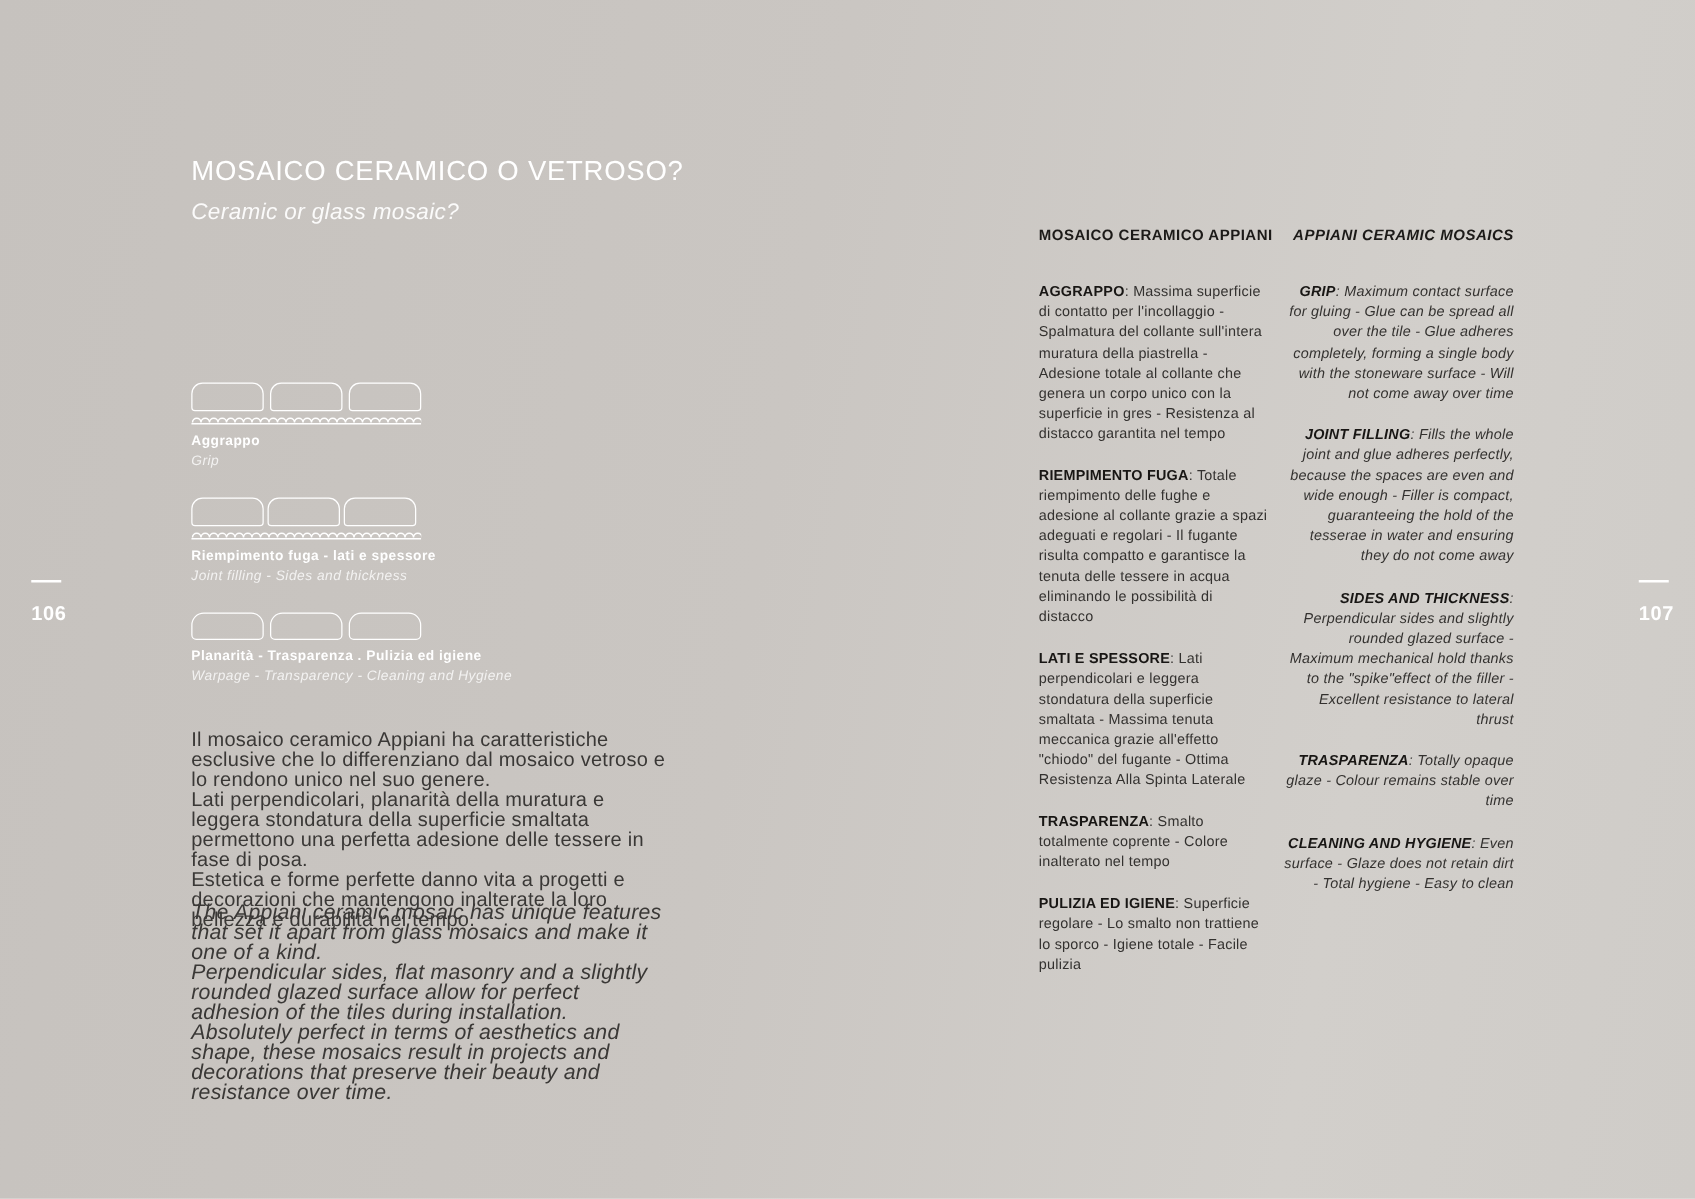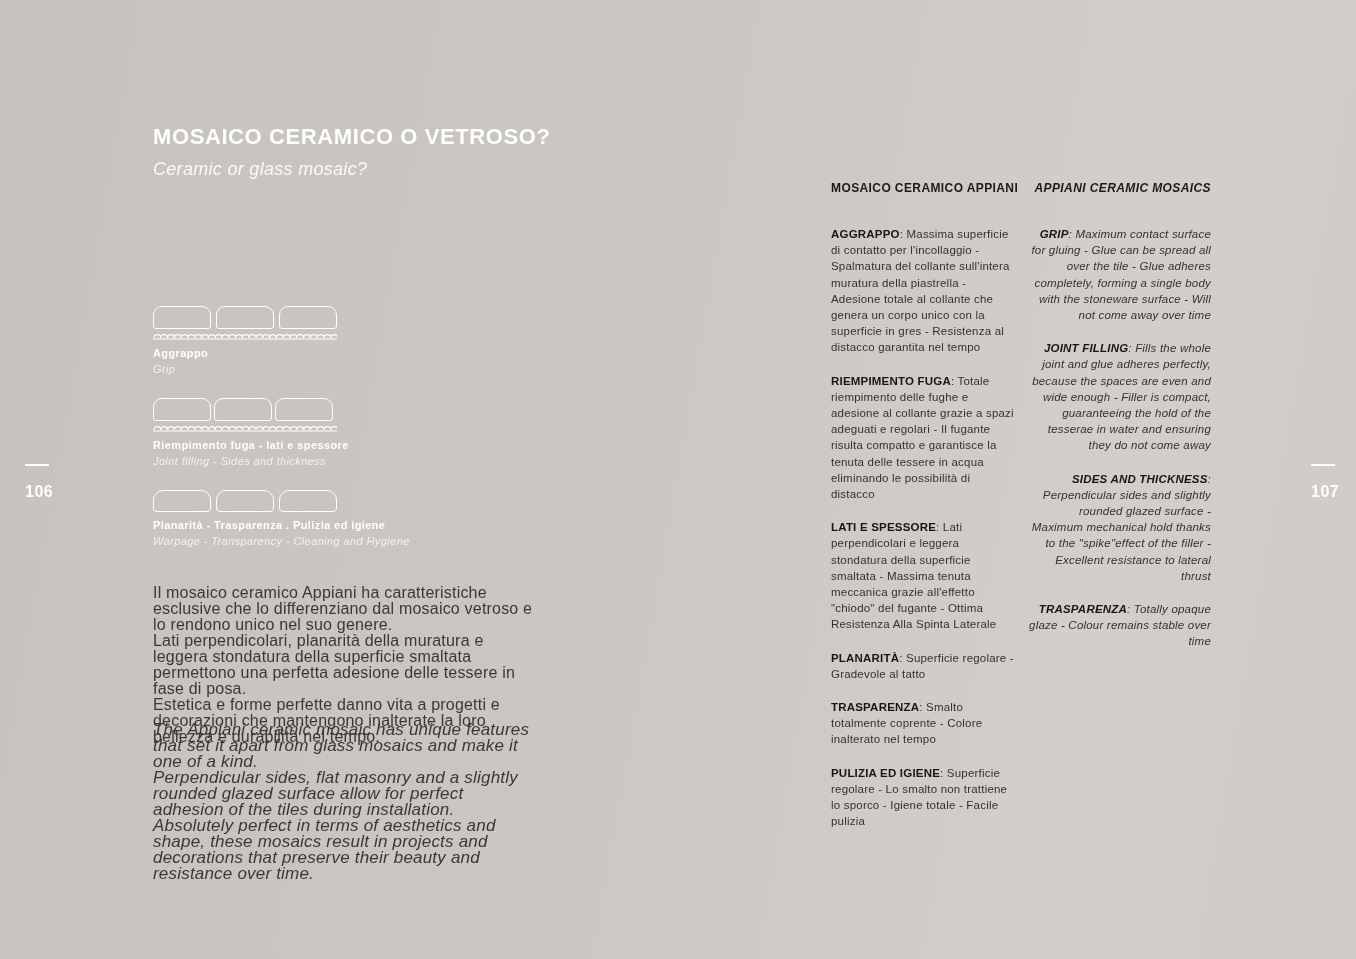--- a/index.html
+++ b/index.html
@@ -10,21 +10,21 @@
     position: relative;
     width: 1356px;
     height: 959px;
     background: linear-gradient(100deg, #c6c2be 0%, #cac6c2 45%, #d2cfcb 78%, #cfccc8 100%);
     overflow: hidden;
   }
 
   
   .title-block { position:absolute; left:153px; top:124px; }
   .page-title {
-    color:#ffffff; font-size:22px; font-weight:bold; letter-spacing:0.6px;
+    color:#ffffff; font-size:22px; font-weight:normal; letter-spacing:0.6px;
     margin:0 0 9px 0;
     text-align:right;
   }
   .page-subtitle {
     color:rgba(255,255,255,0.92); font-size:18px; font-style:italic;
     font-weight:normal; margin:0; letter-spacing:0.3px;
   }
 
   .diagrams { position:absolute; left:153px; top:306px; width:220px; }
   .diagram { margin-bottom:23px; }
@@ -154,39 +154,39 @@
 
     <div class="col col-1">
       <p class="col-header">MOSAICO CERAMICO APPIANI</p>
 
       <p class="sec"><b>AGGRAPPO</b><span>:</span> <span>Massima superficie di contatto per l'incollaggio - Spalmatura del collante sull'intera muratura della piastrella - Adesione totale al collante che genera un corpo unico con la superficie in gres - Resistenza al distacco garantita nel tempo</span></p>
 
       <p class="sec"><b>RIEMPIMENTO FUGA</b><span>:</span> <span>Totale riempimento delle fughe e adesione al collante grazie a spazi adeguati e regolari - Il fugante risulta compatto e garantisce la tenuta delle tessere in acqua eliminando le possibilità di distacco</span></p>
 
       <p class="sec"><b>LATI E SPESSORE</b><span>:</span> <span>Lati perpendicolari e leggera stondatura della superficie smaltata - Massima tenuta meccanica grazie all'effetto "chiodo" del fugante - Ottima Resistenza Alla Spinta Laterale</span></p>
 
-      <p class="sec"><b>PLANARITÀ</b><span>:</span> <span>Superficie regolare - Gradevole al tatto</span></p>
 
       <p class="sec"><b>TRASPARENZA</b><span>:</span> <span>Smalto totalmente coprente - Colore inalterato nel tempo</span></p>
 
       <p class="sec"><b>PULIZIA ED IGIENE</b><span>:</span> <span>Superficie regolare - Lo smalto non trattiene lo sporco - Igiene totale - Facile pulizia</span></p>
     </div>
 
     <div class="col col-2">
       <p class="col-header">APPIANI CERAMIC MOSAICS</p>
 
       <p class="sec"><b>GRIP</b><span>:</span> <span>Maximum contact surface for gluing - Glue can be spread all over the tile - Glue adheres completely, forming a single body with the stoneware surface - Will not come away over time</span></p>
 
       <p class="sec"><b>JOINT FILLING</b><span>:</span> <span>Fills the whole joint and glue adheres perfectly, because the spaces are even and wide enough - Filler is compact, guaranteeing the hold of the tesserae in water and ensuring they do not come away</span></p>
 
       <p class="sec"><b>SIDES AND THICKNESS</b><span>:</span> <span>Perpendicular sides and slightly rounded glazed surface - Maximum mechanical hold thanks to the "spike"effect of the filler - Excellent resistance to lateral thrust</span></p>
 
 
       <p class="sec"><b>TRASPARENZA</b><span>:</span> <span>Totally opaque glaze - Colour remains stable over time</span></p>
 
+      <p class="sec"><b>CLEANING AND HYGIENE</b><span>:</span> <span>Even surface - Glaze does not retain dirt - Total hygiene - Easy to clean</span></p>
     </div>
 
     <div class="pageno right-edge">
       <div class="rule"></div>
       <div class="num">107</div>
     </div>
   </div>
 
 </div>
 

